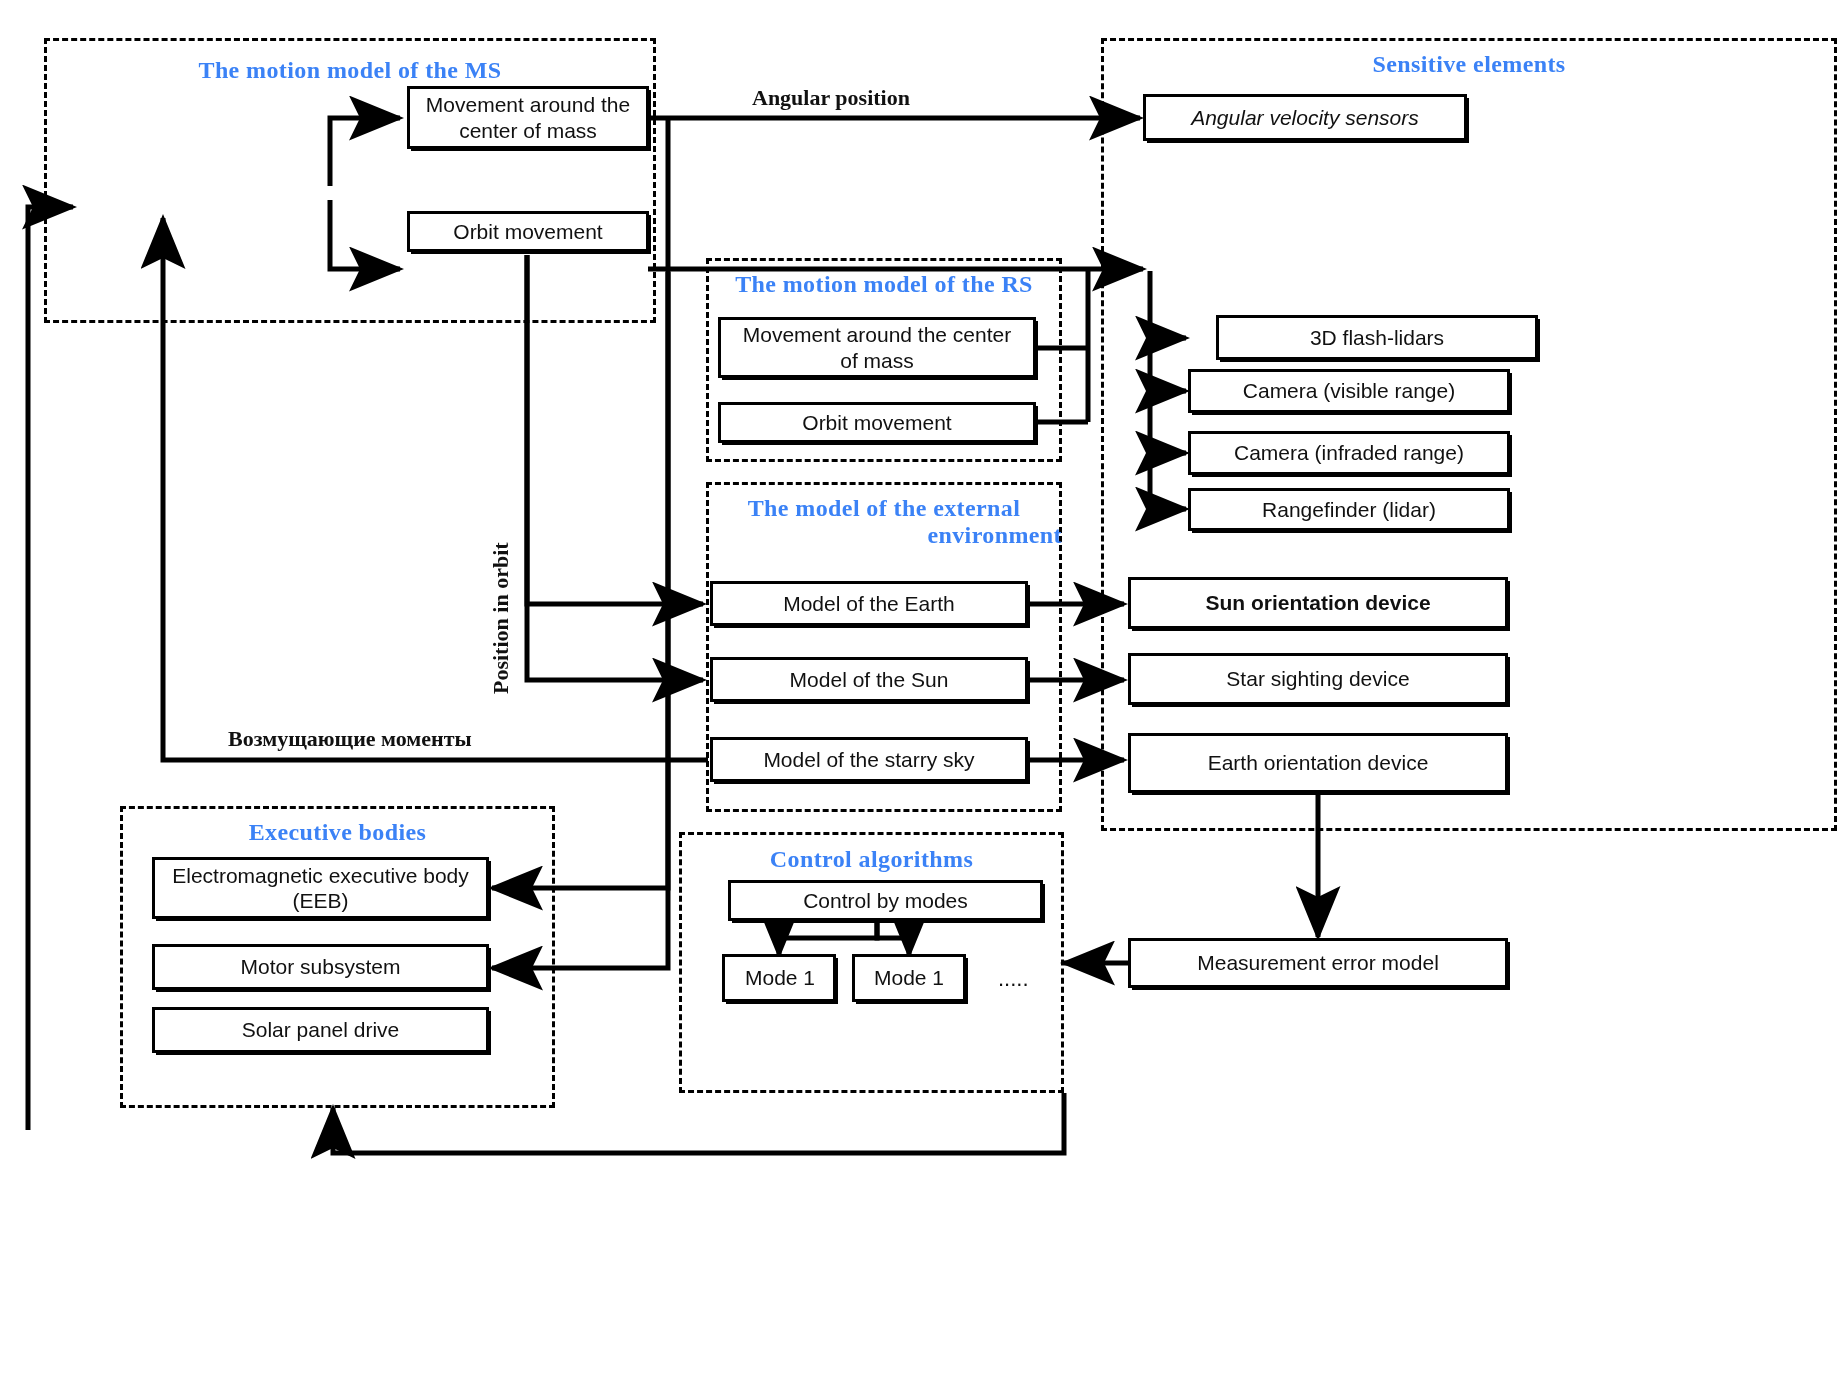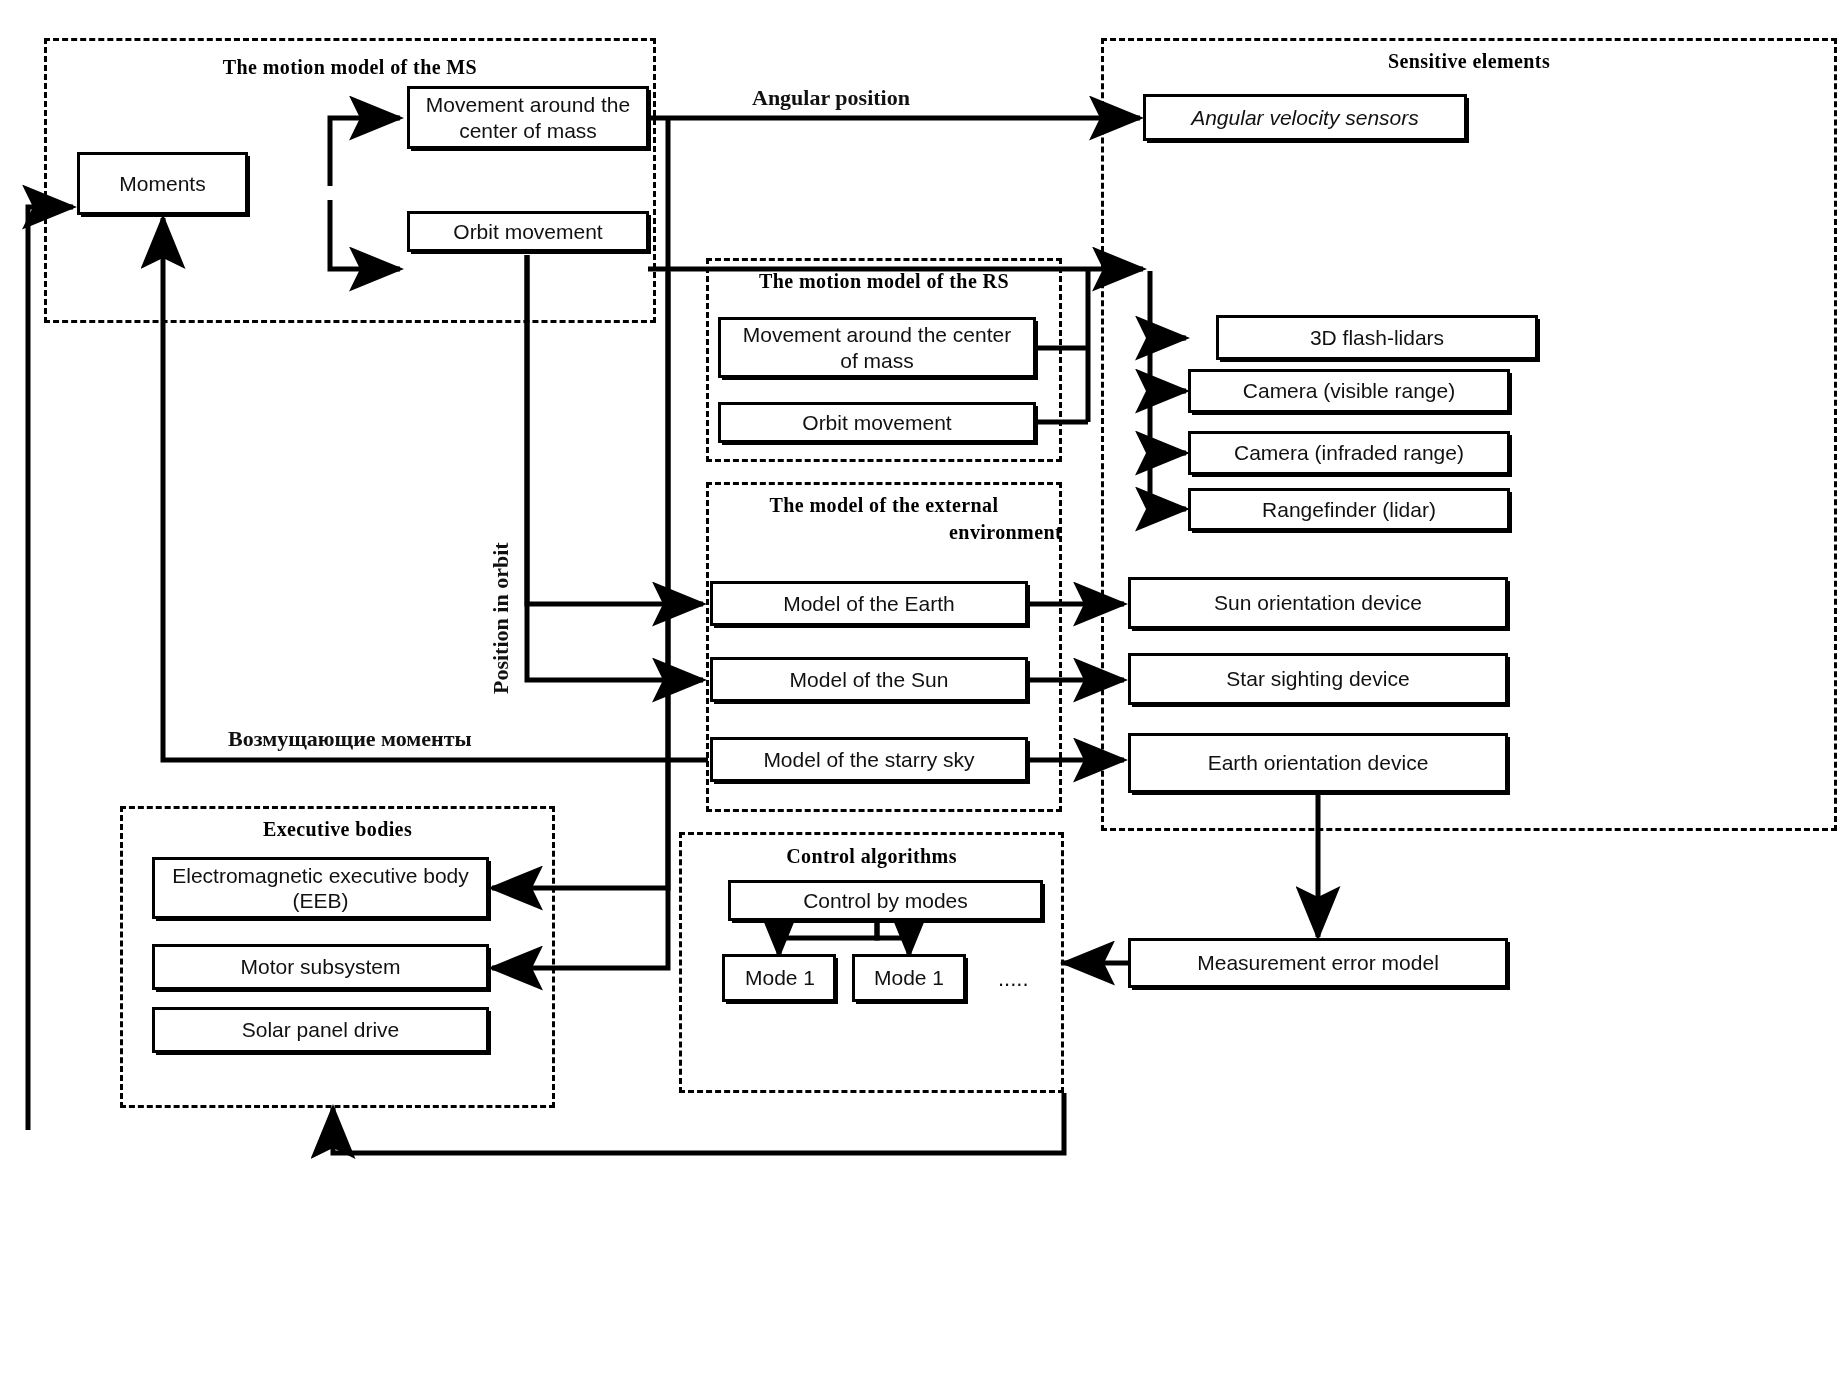--- a/index.html
+++ b/index.html
@@ -1,21 +1,21 @@
 <!DOCTYPE html>
 <html><head>
 <meta charset="utf-8">
 <style>
   html,body{margin:0;padding:0;background:#fff;}
   body{width:1847px;height:1373px;font-family:"Liberation Sans",sans-serif;}
   #stage{position:relative;width:1847px;height:1373px;overflow:hidden;background:#fff;}
   svg#wires{position:absolute;left:0;top:0;width:1847px;height:1373px;}
   .grp{position:absolute;border:3px dashed #000;box-sizing:border-box;}
   .grp-title{position:absolute;left:0;right:12px;text-align:center;
-    font-family:"Liberation Serif",serif;font-weight:bold;font-size:20px;color:#000000;
+    font-family:"Liberation Serif",serif;font-weight:bold;font-size:24px;color:#3b82f6;
     letter-spacing:.4px;line-height:1.18;}
   .bx{position:absolute;box-sizing:border-box;background:#fff;border:3px solid #000;
     display:flex;align-items:center;justify-content:center;text-align:center;
     font-family:"Liberation Sans",sans-serif;font-size:21px;color:#111;line-height:1.2;
     padding:2px 6px;box-shadow:3px 3px 0 -1px #000;}
   .lbl{position:absolute;font-family:"Liberation Serif",serif;font-weight:bold;
     font-size:22px;color:#111;white-space:nowrap;}
   .lbl.vert{transform-origin:left top;transform:rotate(-90deg);}
 </style>
 </head>
@@ -88,21 +88,20 @@
 
   <div class="grp" style="left:1101px;top:38px;width:736px;height:793px;"></div>
   <div class="grp-title" style="left:1101px;top:50px;width:736px;">Sensitive elements</div>
 
   <div class="grp" style="left:120px;top:806px;width:435px;height:302px;"></div>
   <div class="grp-title" style="left:120px;top:818px;width:435px;">Executive bodies</div>
 
   <div class="grp" style="left:679px;top:832px;width:385px;height:261px;"></div>
   <div class="grp-title" style="left:679px;top:845px;width:385px;">Control algorithms</div>
 
-  <div class="bx" style="left:77px;top:152px;width:171px;height:63px;">Moments</div>
 
   <div class="bx" style="left:407px;top:86px;width:242px;height:63px;white-space:pre-line;">Movement around the
 center of mass</div>
 
   <div class="bx" style="left:407px;top:211px;width:242px;height:41px;">Orbit movement</div>
 
   <div class="bx" style="left:718px;top:317px;width:318px;height:61px;white-space:pre-line;">Movement around the center
 of mass</div>
 
   <div class="bx" style="left:718px;top:402px;width:318px;height:41px;">Orbit movement</div>
@@ -112,21 +111,21 @@
   <div class="bx" style="left:710px;top:737px;width:318px;height:45px;">Model of the starry sky</div>
 
   <div class="bx" style="left:1143px;top:94px;width:324px;height:47px;font-style:italic;">Angular velocity sensors</div>
 
 
   <div class="bx" style="left:1188px;top:315px;width:322px;height:45px;margin-left:28px;">3D flash-lidars</div>
   <div class="bx" style="left:1188px;top:369px;width:322px;height:44px;">Camera (visible range)</div>
   <div class="bx" style="left:1188px;top:431px;width:322px;height:44px;">Camera (infraded range)</div>
   <div class="bx" style="left:1188px;top:488px;width:322px;height:43px;">Rangefinder (lidar)</div>
 
-  <div class="bx" style="left:1128px;top:577px;width:380px;height:52px;">Sun orientation device</div>
+  <div class="bx" style="left:1128px;top:577px;width:380px;height:52px;font-weight:bold;">Sun orientation device</div>
   <div class="bx" style="left:1128px;top:653px;width:380px;height:52px;">Star sighting device</div>
   <div class="bx" style="left:1128px;top:733px;width:380px;height:60px;">Earth orientation device</div>
 
   <div class="bx" style="left:1128px;top:938px;width:380px;height:50px;">Measurement error model</div>
 
   <div class="bx" style="left:152px;top:857px;width:337px;height:62px;white-space:pre-line;">Electromagnetic executive body
 (EEB)</div>
   <div class="bx" style="left:152px;top:944px;width:337px;height:46px;">Motor subsystem</div>
   <div class="bx" style="left:152px;top:1007px;width:337px;height:46px;">Solar panel drive</div>
 

